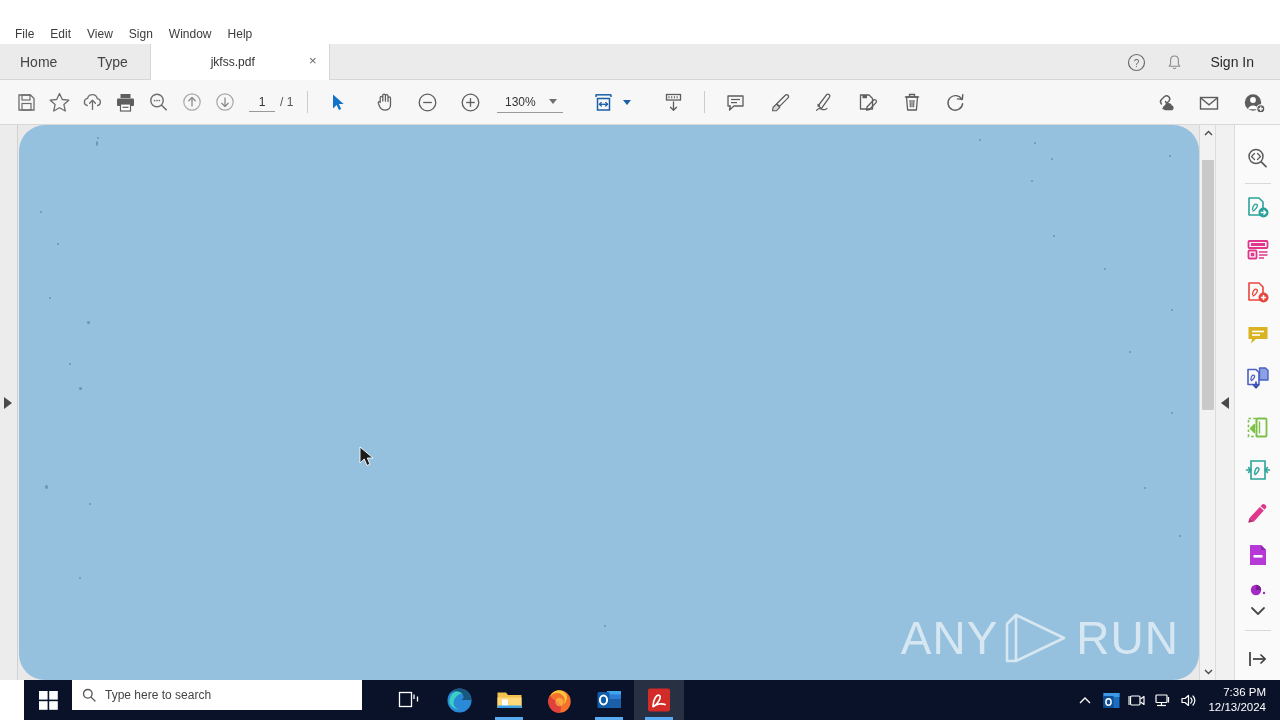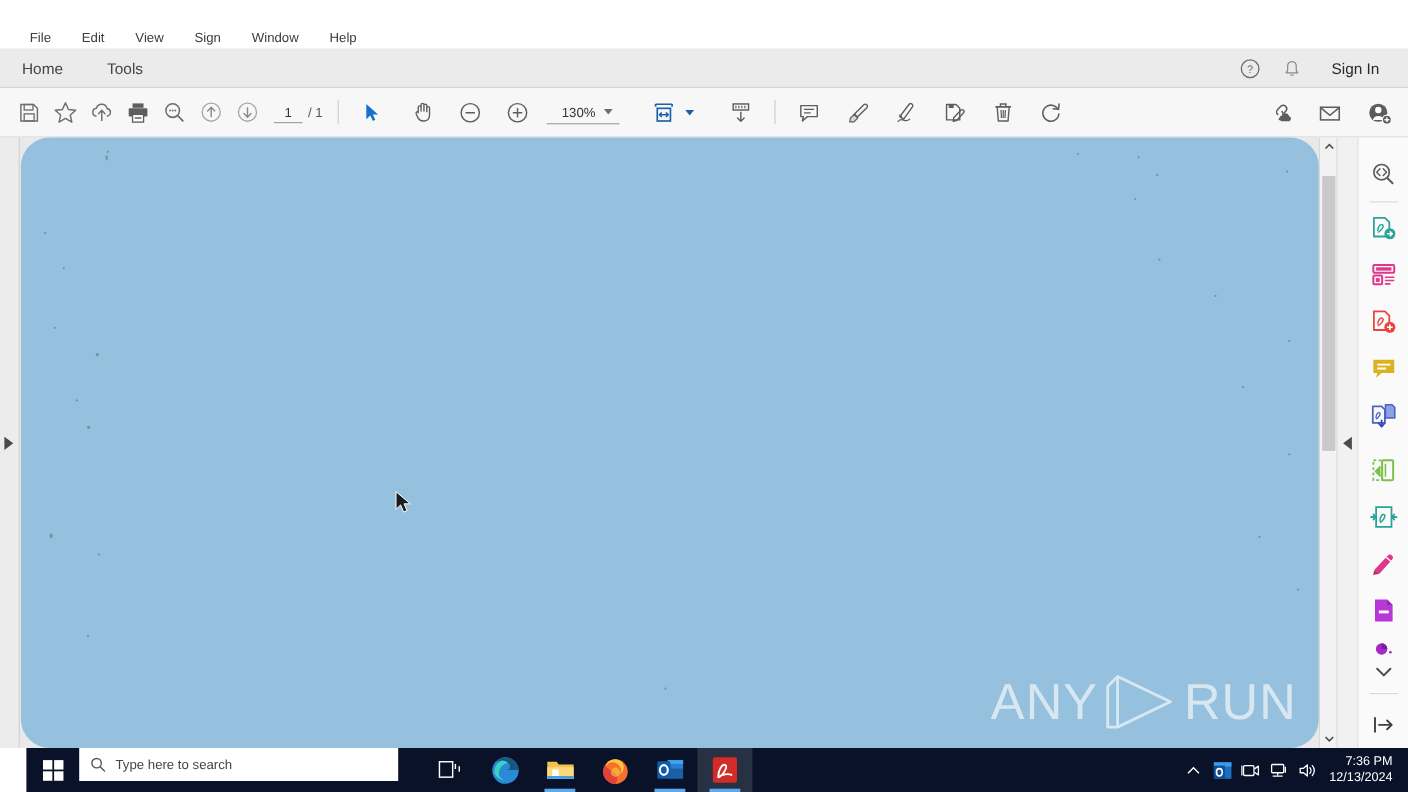--- a/index.html
+++ b/index.html
@@ -33,21 +33,21 @@
     width: 46px; height: 23px; display: flex; align-items: center; justify-content: center;
   }
   .win-btn svg { display: block; }
 
   
   .menubar {
     position: absolute; top: 23px; left: 0; width: 1280px; height: 21px;
     background: #ffffff; display: flex; align-items: center; padding-left: 7px;
   }
   .menu-item {
-    font-size: 12px; color: #3c3c3c; padding: 2px 8px; white-space: nowrap; margin-left: 12px;
+    font-size: 12px; color: #3c3c3c; padding: 2px 8px; white-space: nowrap;
   }
 
   
   .tabbar {
     position: absolute; top: 44px; left: 0; width: 1280px; height: 36px;
     background: #ebebeb; border-bottom: 1px solid #d6d6d6;
     display: flex; align-items: stretch;
   }
   .tabbar-left { display: flex; align-items: center; }
   .nav-tab {
@@ -91,21 +91,21 @@
   .page-num-field {
     width: 26px; height: 20px; border: none; border-bottom: 1px solid #9a9a9a;
     font-size: 12px; text-align: center; color: #333; background: transparent;
     font-family: "Liberation Sans", sans-serif;
   }
   .page-total { font-size: 12px; color: #555; margin-left: 5px; }
   .zoom-box {
     display: flex; align-items: center; margin-left: 10px; margin-right: 2px;
     border-bottom: 1px solid #9a9a9a; height: 22px; padding: 0 2px;
   }
-  .zoom-value { font-size: 12px; color: #333; width: 42px; text-align: right; }
+  .zoom-value { font-size: 12px; color: #333; width: 42px; text-align: center; }
   .caret-dn {
     width: 0; height: 0; border-left: 4px solid transparent; border-right: 4px solid transparent;
     border-top: 5px solid #6e6e6e; margin-left: 8px; margin-right: 4px;
   }
   .caret-dn.blue { border-top-color: #1a5fa8; margin-left: 3px; }
   .tool-right {
     position: absolute; right: 10px; top: 0; height: 45px; display: flex; align-items: center;
   }
 
   
@@ -217,21 +217,25 @@
     <div class="menu-item">Edit</div>
     <div class="menu-item">View</div>
     <div class="menu-item">Sign</div>
     <div class="menu-item">Window</div>
     <div class="menu-item">Help</div>
   </div>
 
   <div class="tabbar">
     <div class="tabbar-left">
       <div class="nav-tab">Home</div>
-      <div class="nav-tab">Tools</div>
+      <div class="nav-tab">Type</div>
+      <div class="doc-tab">
+        <span class="tab-label">jkfss.pdf</span>
+        <span class="tab-close">×</span>
+      </div>
     </div>
     <div class="tabbar-right">
       <div class="tb-icon-btn">
         <svg width="19" height="19" viewBox="0 0 19 19">
           <circle cx="9.5" cy="9.5" r="8" fill="none" stroke="#6b6b6b" stroke-width="1.2"></circle>
           <text x="9.5" y="13.5" font-size="10" text-anchor="middle" fill="#6b6b6b" font-family="Liberation Sans, sans-serif">?</text>
         </svg>
       </div>
       <div class="tb-icon-btn">
         <svg width="19" height="19" viewBox="0 0 19 19">

